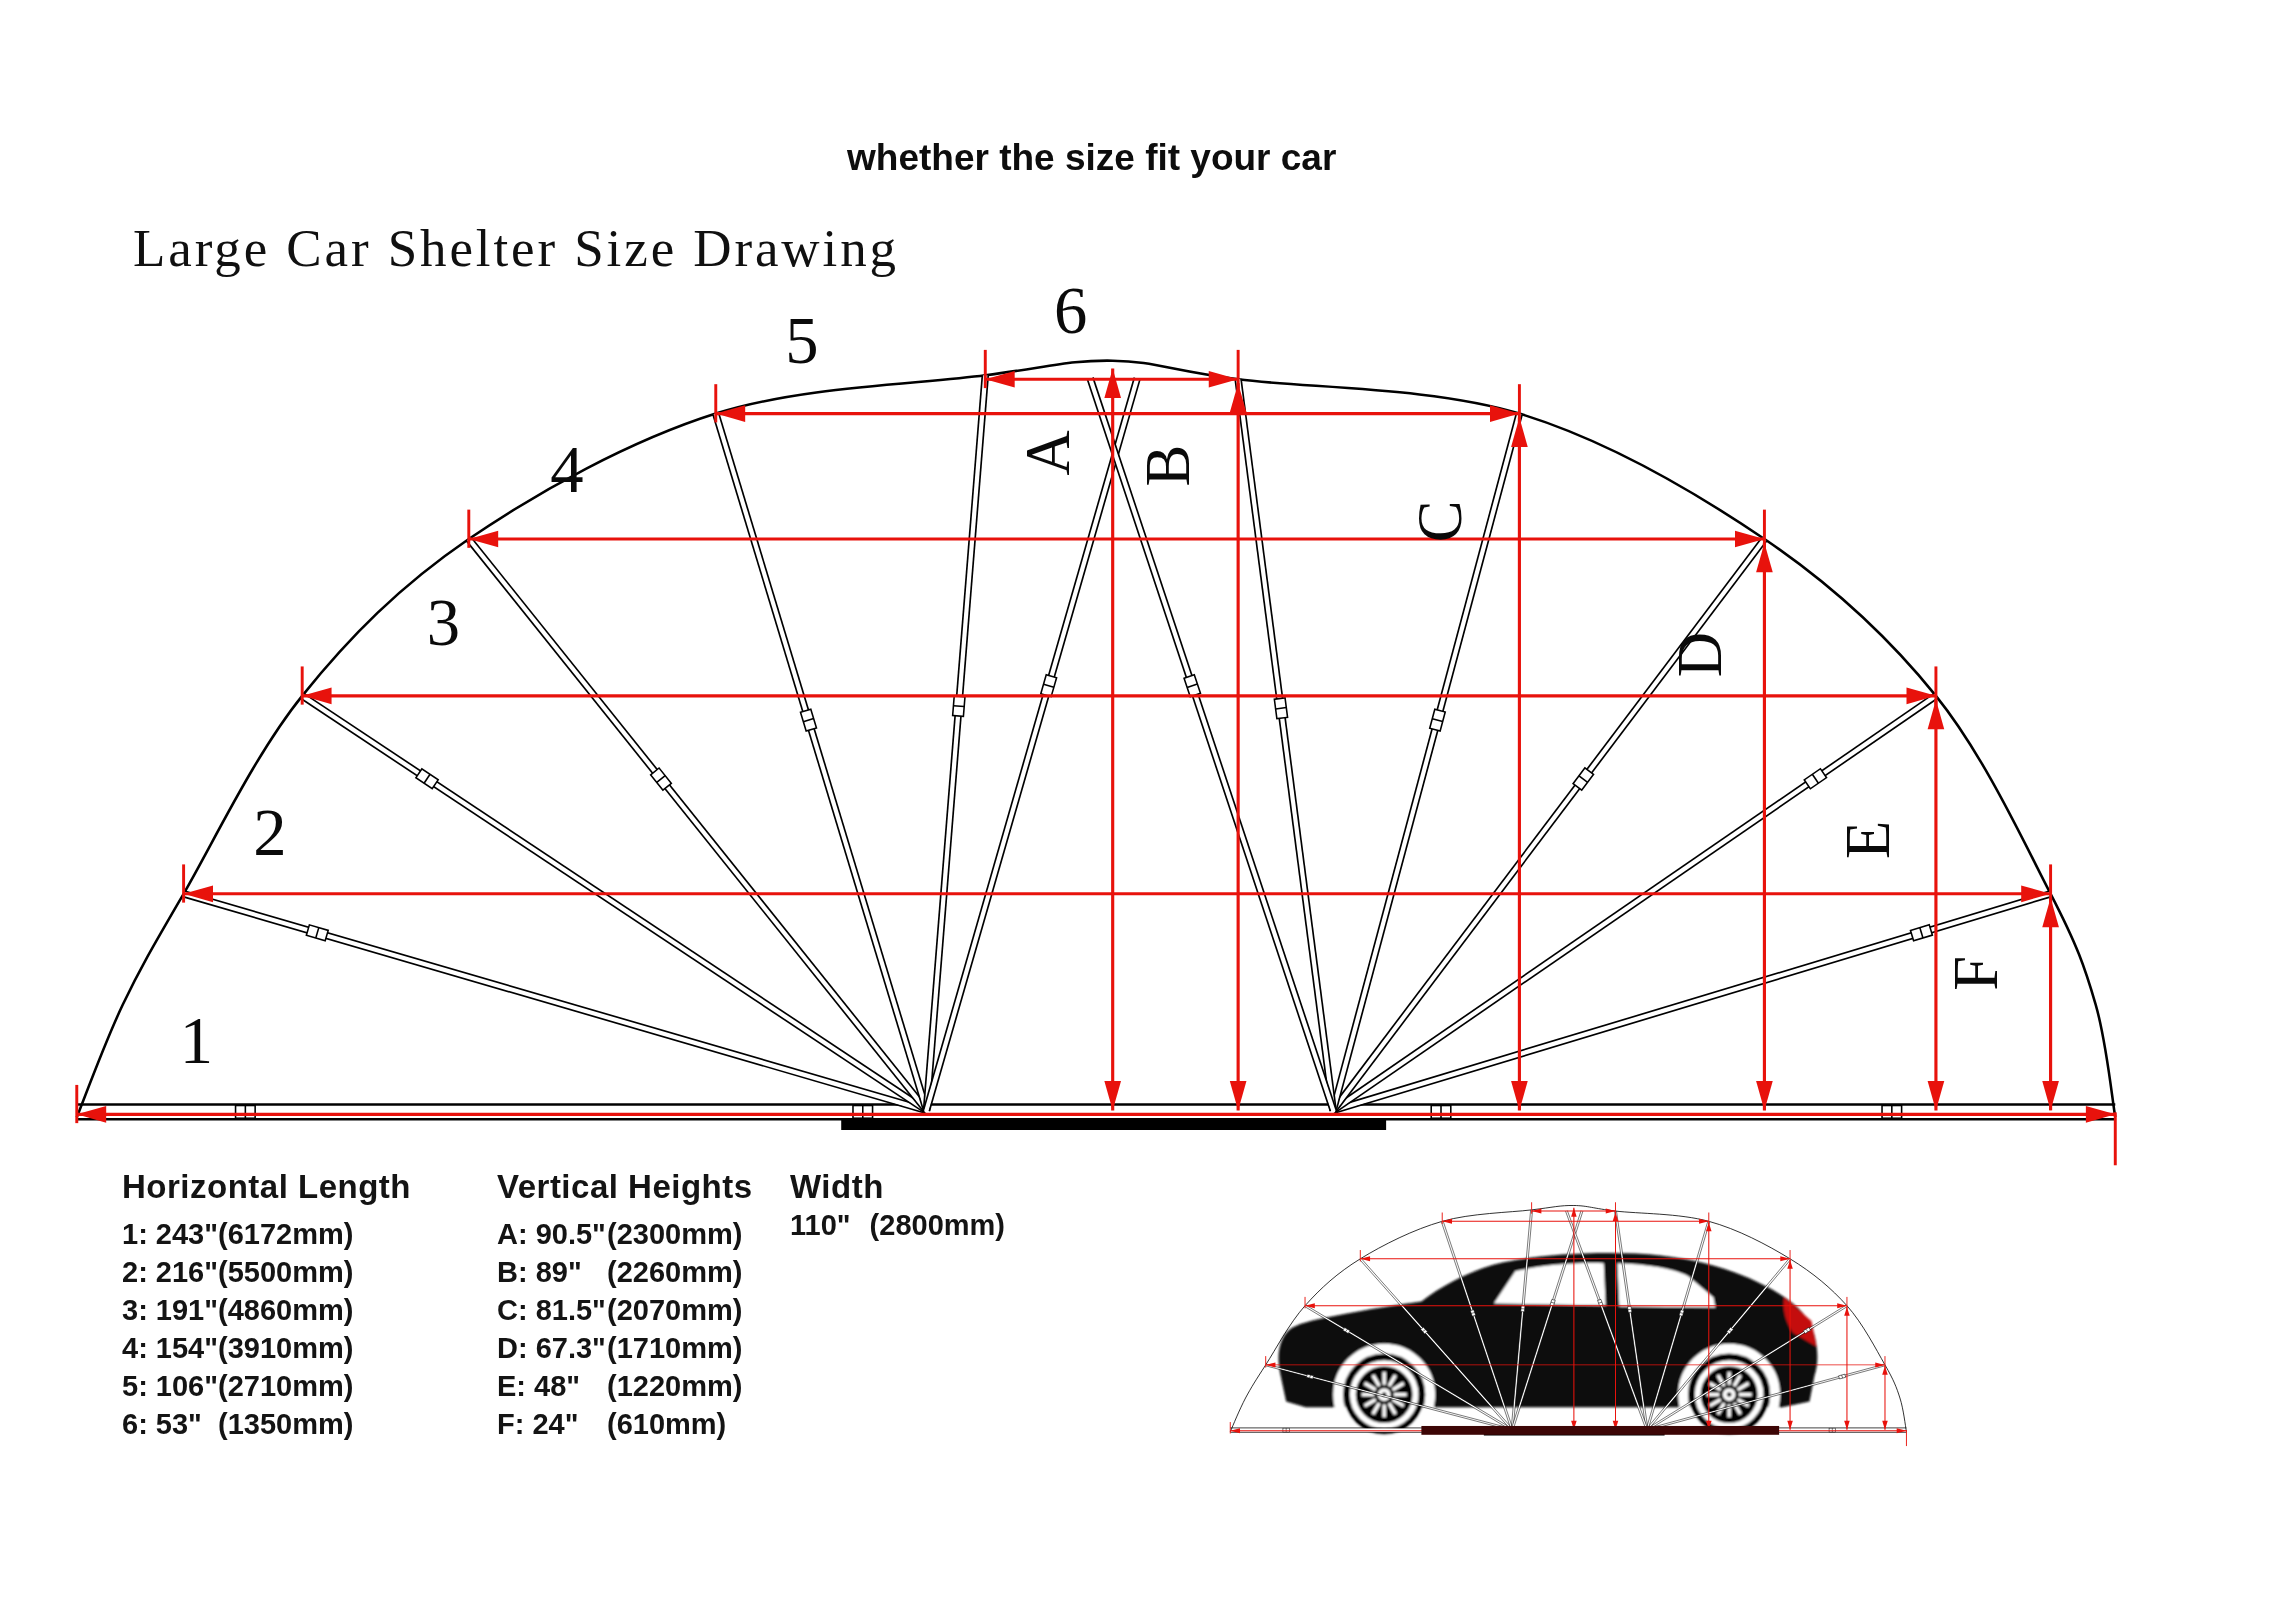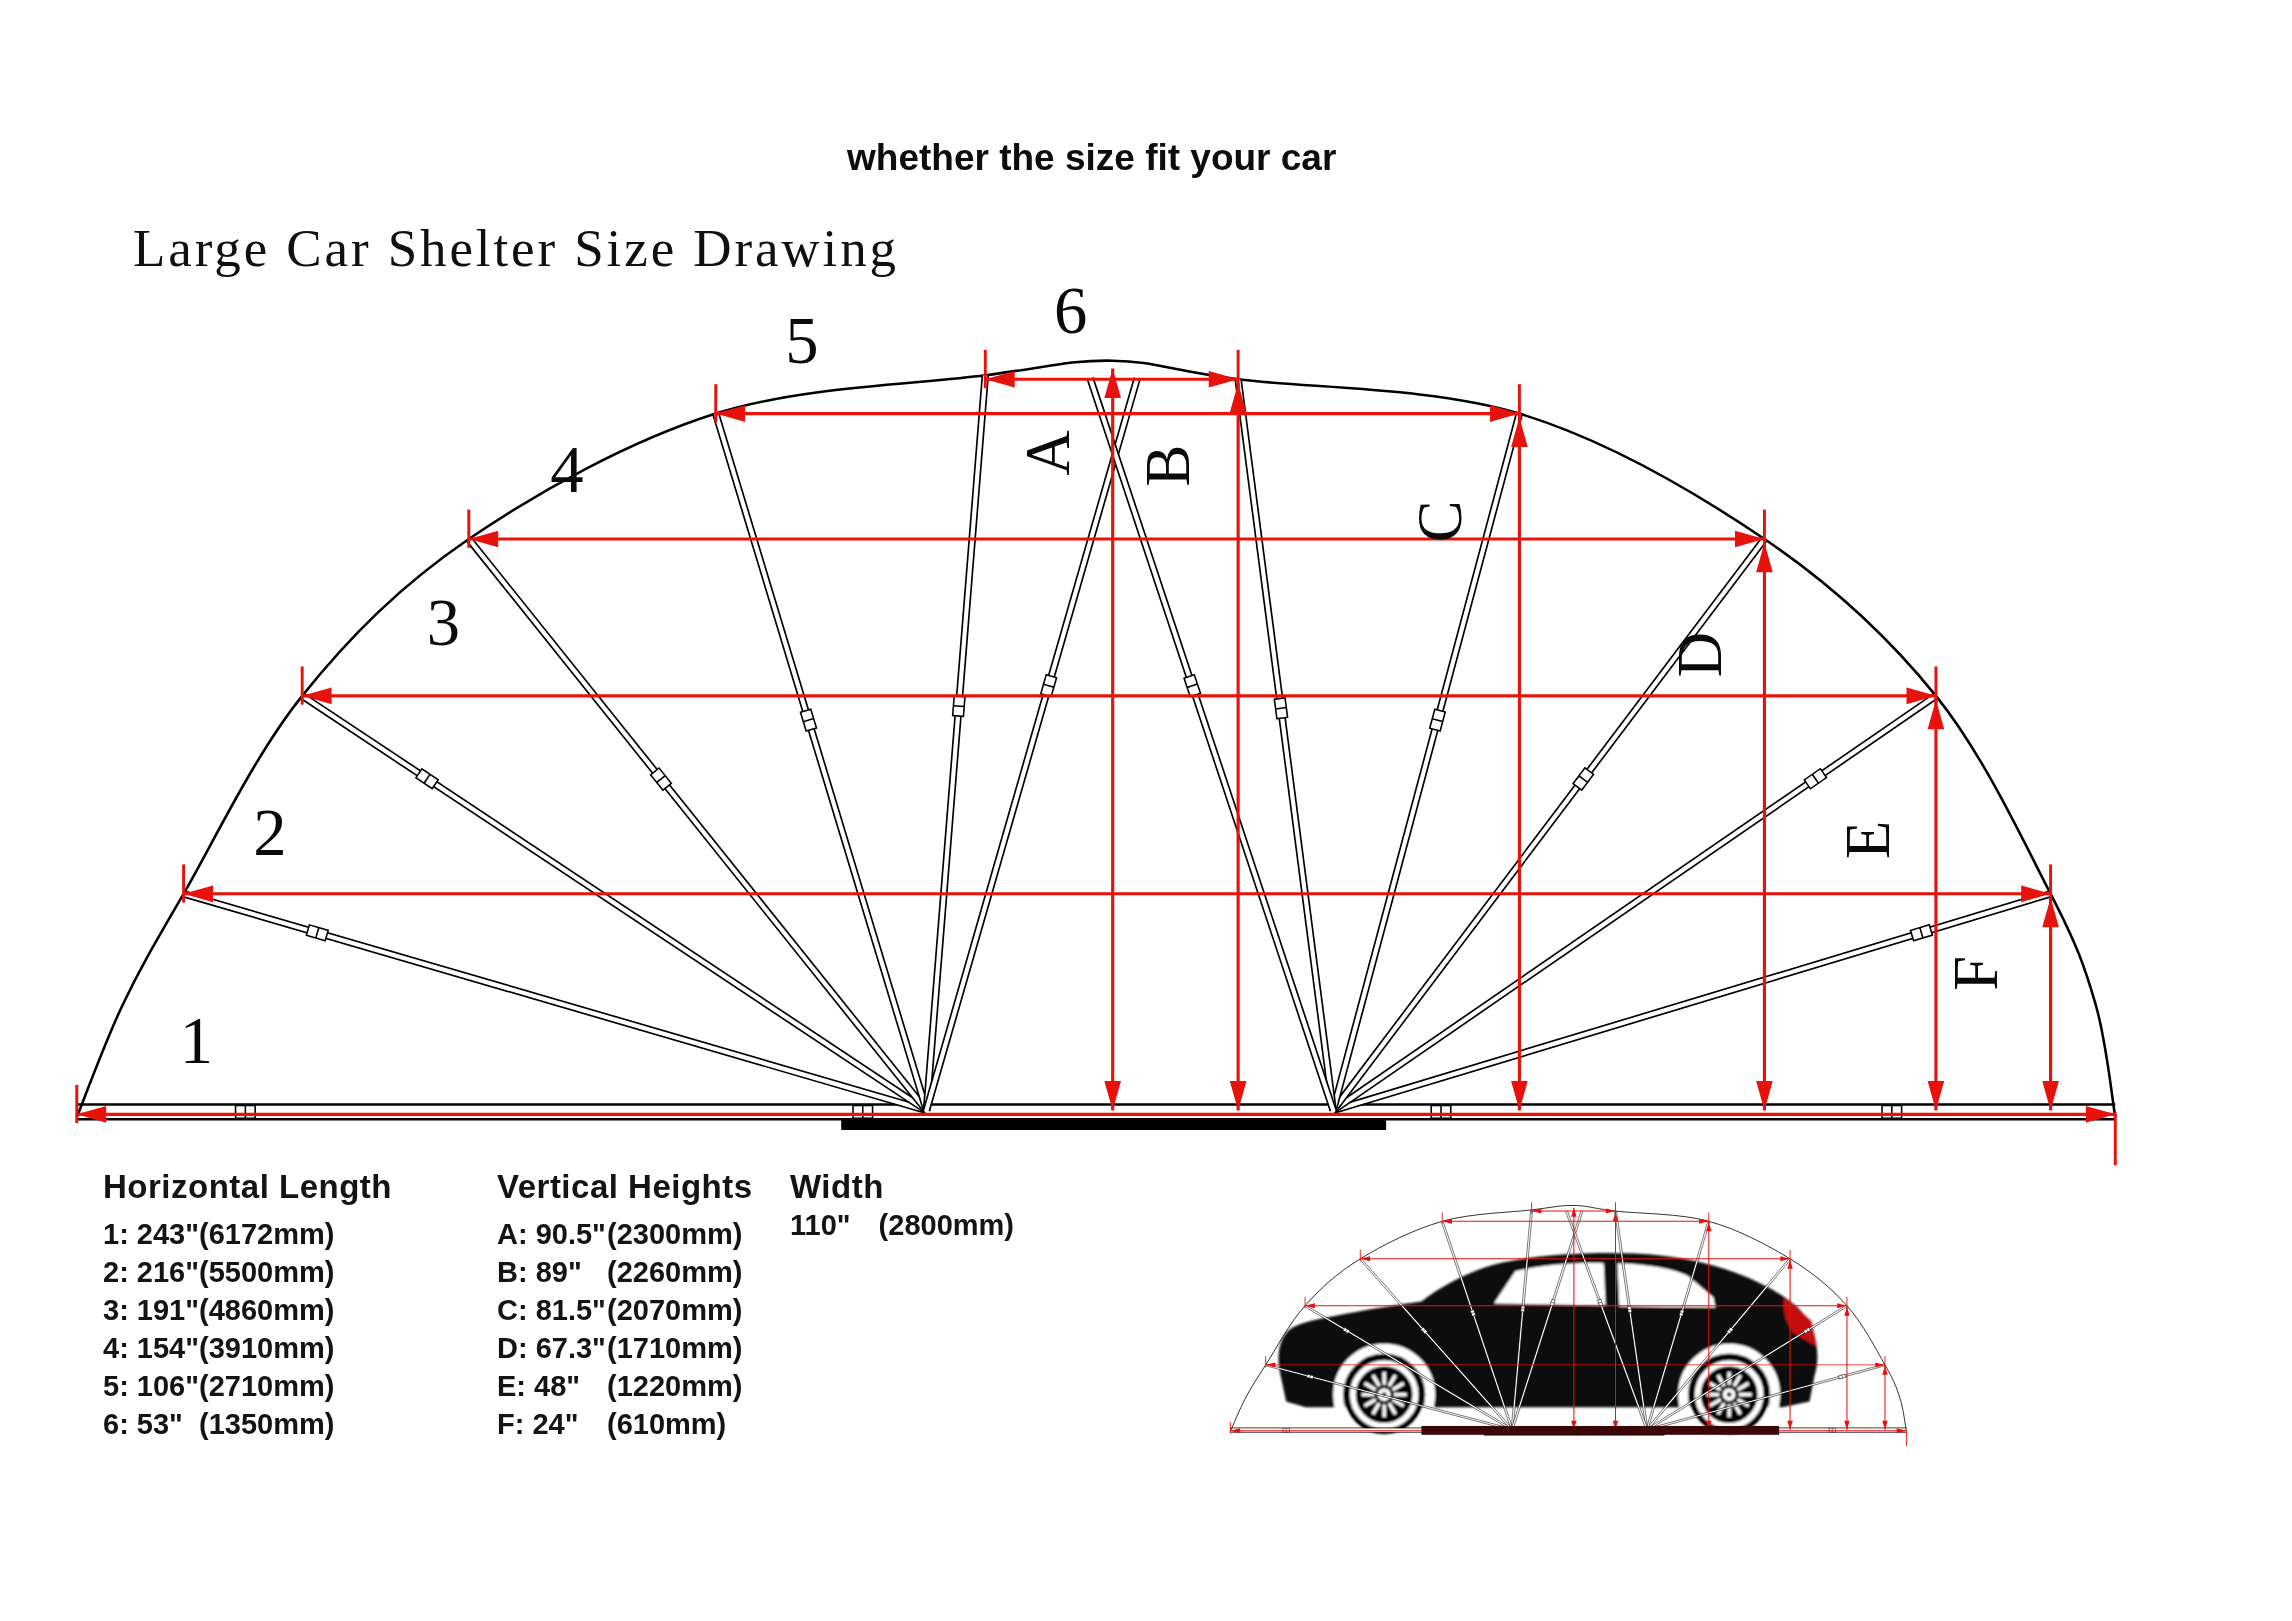--- a/index.html
+++ b/index.html
@@ -12,25 +12,25 @@
   }
   #headline{position:absolute;left:847px;top:123px;color:#0d0d0d;
     font-weight:bold;font-size:37px;line-height:69px;white-space:nowrap;}
   #drawing{position:absolute;left:0;top:0;}
   .tbl{position:absolute;color:#141414;white-space:nowrap;}
   .tbl .hdr{font-weight:bold;font-size:33px;letter-spacing:0.5px;}
   .rows{position:absolute;top:47px;left:0;}
   .rowline{font-weight:bold;font-size:29px;height:38px;line-height:38px;}
   .rowline .c1{display:inline-block;}
   .rowline .c2{display:inline-block;}
-  #tbl-h{left:103px;top:1168px;}
+  #tbl-h{left:122px;top:1168px;}
   #tbl-v{left:497px;top:1168px;}
   #tbl-w{left:790px;top:1168px;}
   #width-value{position:absolute;top:41px;left:0;font-weight:bold;font-size:29px;}
-  #width-value .c2{margin-left:20px;}
+  #width-value .c2{margin-left:11px;}
   svg text{font-family:"Liberation Serif",serif;fill:#0a0a0a;}
 </style>
 </head>
 <body>
 
 <div id="page">
 
   <div id="page-title">Large Car Shelter Size Drawing</div>
 
   <div id="headline">

